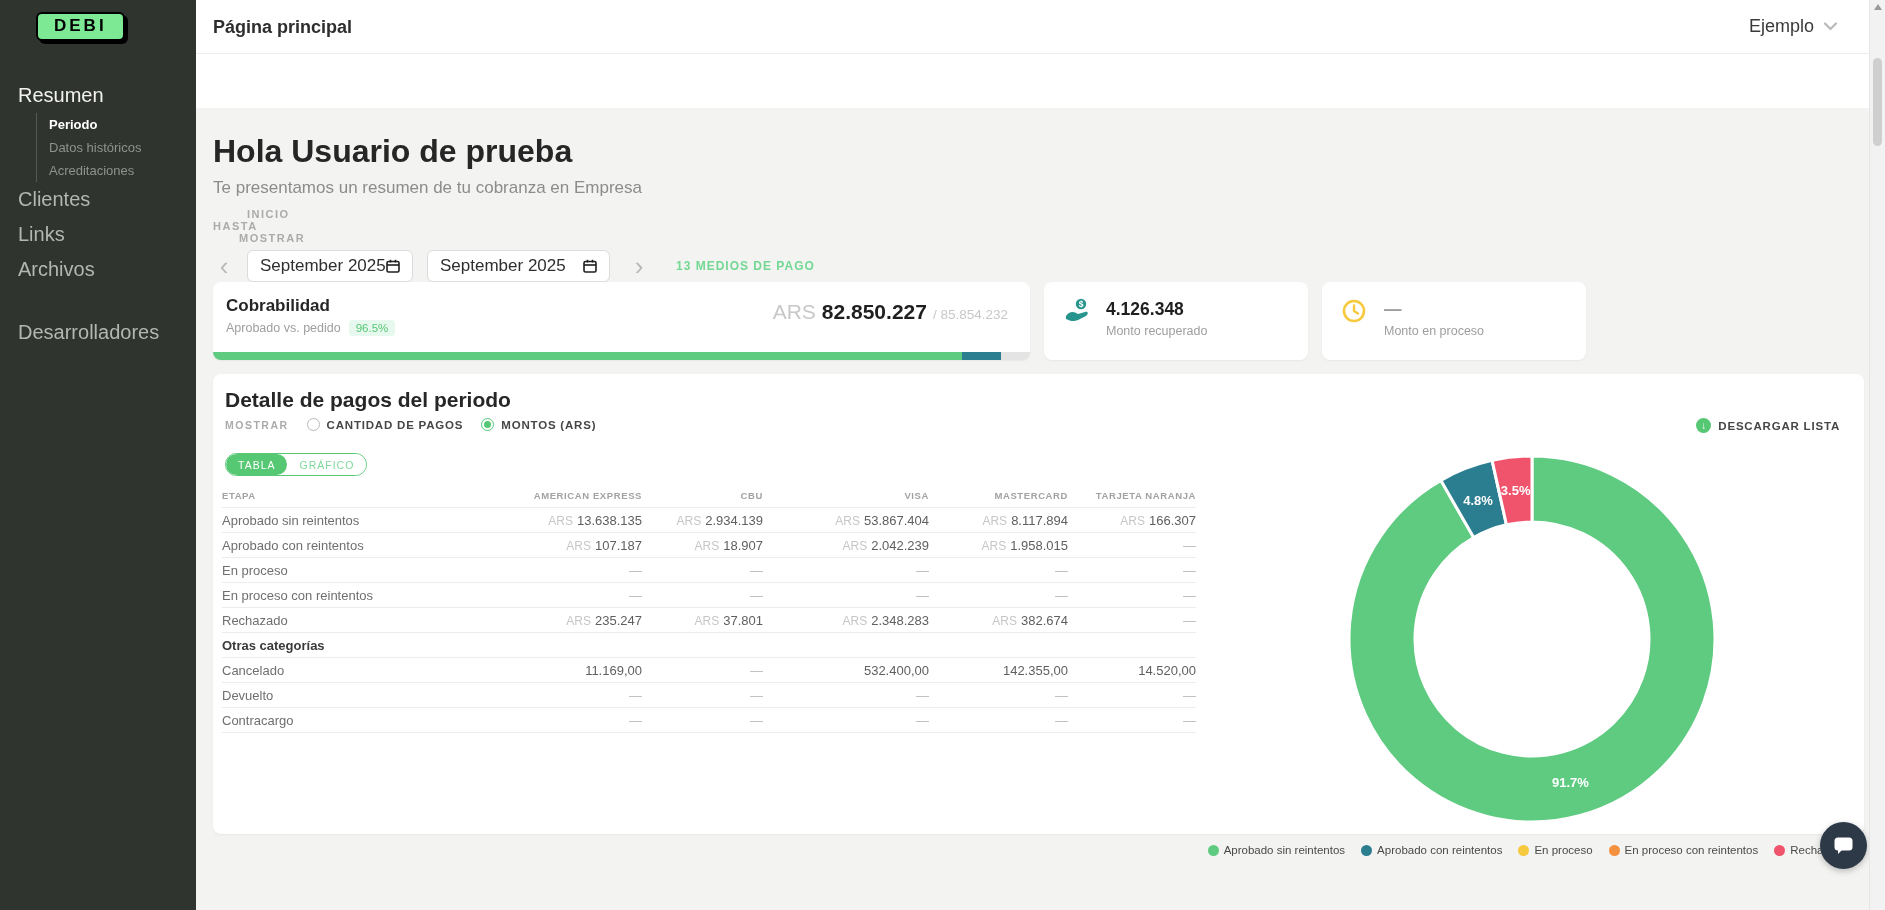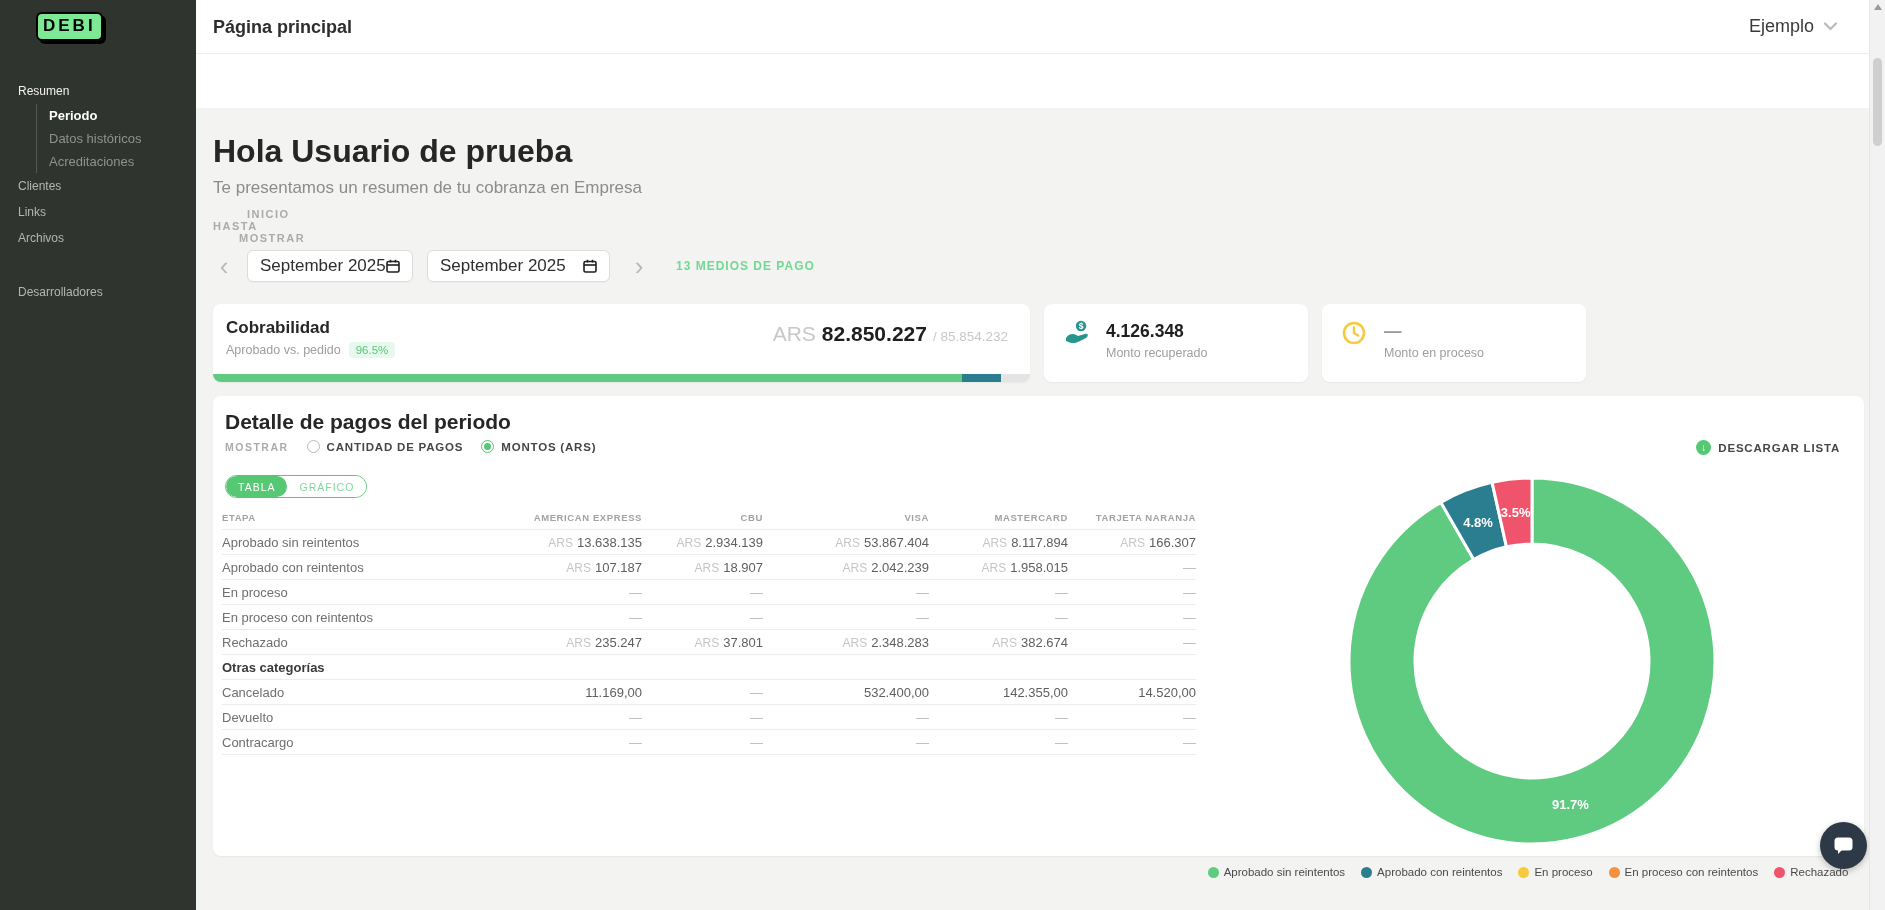--- a/index.html
+++ b/index.html
@@ -2,24 +2,24 @@
 <html><head>
 <meta charset="utf-8">
 <style>
   * { margin:0; padding:0; box-sizing:border-box; }
   html,body { width:1885px; height:910px; overflow:hidden; font-family:"Liberation Sans","DejaVu Sans",sans-serif; background:#fff; }
   .stage { position:relative; width:1885px; height:910px; background:#fff; }
 
   
   .sidebar { position:absolute; left:0; top:0; width:196px; height:910px; background:#30342f; z-index:5; }
   .logo { position:absolute; left:36px; top:12px; background:#7DE995; color:#000; border:2px solid #000;
-          border-radius:6px; padding:2px 5px 3px; font-weight:bold; font-size:17px; letter-spacing:3px;
+          border-radius:6px; padding:2px 16px 3px; font-weight:bold; font-size:17px; letter-spacing:3px;
           box-shadow:3px 3px 0 #000; }
   .nav { position:absolute; left:0; top:78px; width:100%; }
-  .nav-item { padding:6px 18px; font-size:12px; color:#b3b6b1; cursor:pointer; }
+  .nav-item { padding:6px 18px; font-size:20px; color:#b3b6b1; cursor:pointer; }
   .nav-item.light { color:#f2f2f0; }
   .sub-group { border-left:1px solid #565a55; margin-left:36px; }
   .sub-item { padding:4px 0 4px 12px; font-size:13px; color:#8f928d; cursor:pointer; }
   .sub-item.active { color:#ffffff; font-weight:bold; }
   .nav-gap { height:28px; }
 
   
   .header { position:absolute; left:196px; top:0; right:0; height:54px; background:#fff; border-bottom:1px solid #ededed; z-index:4; }
   .header-title { position:absolute; left:17px; top:17px; font-size:18px; font-weight:bold; color:#2e2e2e; }
   .account { position:absolute; right:48px; top:16px; font-size:18px; color:#3a3a3a; display:flex; align-items:center; gap:10px; cursor:pointer; }
@@ -40,21 +40,21 @@
   .chev { font-size:26px; color:#b9b9b9; width:22px; text-align:center; cursor:pointer; user-select:none; line-height:30px; }
   .date-input { height:32px; background:#fff; border:1px solid #dcdcdc; border-radius:6px; display:flex; align-items:center;
                 justify-content:space-between; padding:0 12px; font-size:17px; color:#2f2f2f; cursor:pointer;
                 box-shadow:0 1px 1px rgba(0,0,0,.03); }
   .di-1 { width:166px; margin-left:12px; }
   .di-2 { width:183px; margin-left:14px; }
   .medios { margin-left:26px; font-size:12px; font-weight:bold; letter-spacing:1px; color:#72D893; cursor:pointer; }
   .chev-right { margin-left:18px; }
 
   
-  .cards-row { margin-top:22px; display:flex; gap:14px; width:1651px; }
+  .cards-row { display:flex; gap:14px; width:1651px; }
   .card { background:#fff; border-radius:8px; box-shadow:0 1px 2px rgba(0,0,0,.05); }
   .card-cobra { width:817px; height:78px; position:relative; overflow:hidden; }
   .cobra-title { position:absolute; left:13px; top:14px; font-size:17px; font-weight:bold; color:#262626; }
   .cobra-sub { position:absolute; left:13px; top:38px; font-size:12.5px; color:#9e9e9e; display:flex; align-items:center; gap:8px; }
   .badge { background:#E7F8EE; color:#56C874; font-size:11.5px; padding:2px 7px; border-radius:4px; }
   .cobra-amounts { position:absolute; right:22px; top:18px; display:flex; align-items:baseline; gap:6px; }
   .cur { font-size:21px; color:#c8c8c8; }
   .amount { font-size:21px; font-weight:bold; color:#1f1f1f; }
   .total { font-size:13.5px; color:#c8c8c8; }
   .progress { position:absolute; left:0; bottom:0; width:100%; height:8px; display:flex; background:#e4e4e4; }

